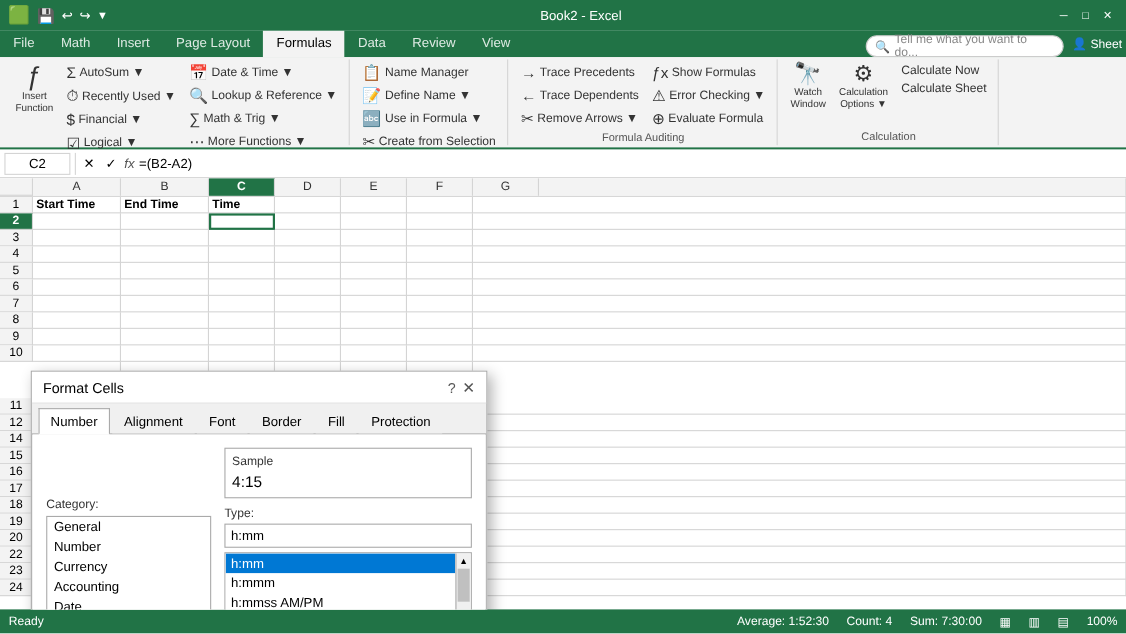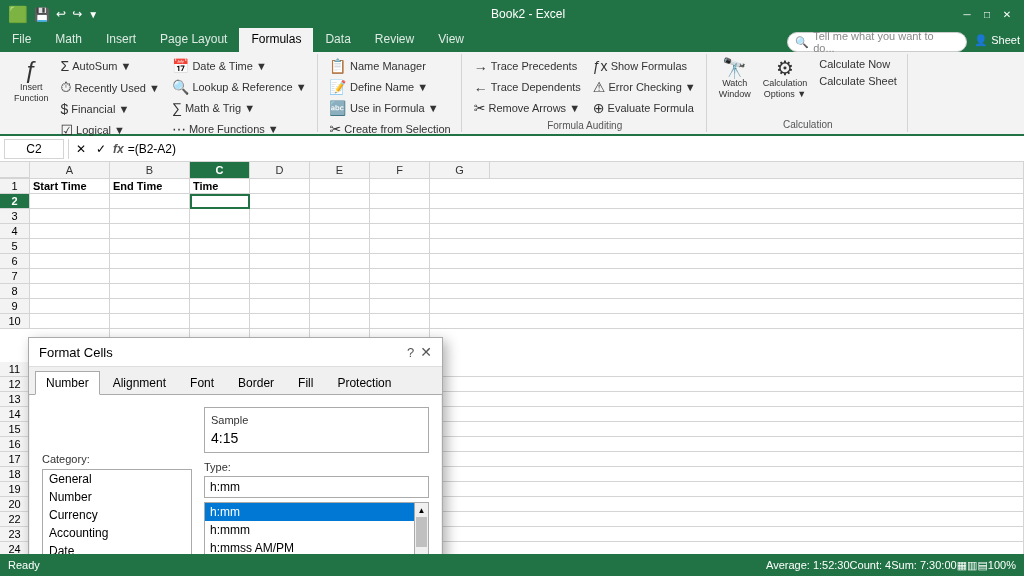--- a/index.html
+++ b/index.html
@@ -31,30 +31,30 @@
     .ribbon-btn-small { display: flex; align-items: center; gap: 3px; padding: 2px 4px; cursor: pointer; border-radius: 2px; font-size: 11px; color: #333; white-space: nowrap; }
     .ribbon-btn-small .icon-sm { font-size: 14px; }
     .search-bar { background: #fff; border: 1px solid #ccc; border-radius: 12px; padding: 2px 8px; font-size: 11px; width: 180px; display: flex; align-items: center; gap: 4px; }
 
     
     .formula-bar { display: flex; align-items: center; border-bottom: 1px solid #d4d4d4; height: 26px; padding: 0 4px; gap: 4px; background: #fff; }
     .cell-ref { border: 1px solid #d4d4d4; width: 60px; padding: 2px 4px; font-size: 12px; text-align: center; }
     .formula-divider { width: 1px; background: #d4d4d4; height: 20px; }
     .formula-icon { width: 16px; height: 16px; display: flex; align-items: center; justify-content: center; cursor: pointer; font-size: 12px; }
     .formula-input { flex: 1; border: none; outline: none; font-size: 12px; }
-    .fx-label { font-size: 12px; font-style: italic; color: #555; font-weight: bold; }
+    .fx-label { font-size: 12px; font-style: italic; color: #555; }
     .col-header { border-right: 1px solid #d4d4d4; text-align: center; font-size: 11px; color: #333; padding: 2px 0; background: #f3f3f3; }
     .row-header { background: #f3f3f3; border-right: 1px solid #d4d4d4; border-bottom: 1px solid #d4d4d4; text-align: center; font-size: 11px; }
     .sheet-row { display: flex; }
     .cell { border-right: 1px solid #d4d4d4; border-bottom: 1px solid #d4d4d4; font-size: 11px; padding: 1px 3px; overflow: hidden; white-space: nowrap; }
     .cell.selected { border: 2px solid #217346; }
 
     
     .status-bar { background: #217346; color: #fff; height: 22px; display: flex; align-items: center; justify-content: space-between; padding: 0 8px; font-size: 11px; }
-    .status-right { display: flex; align-items: center; }
+    .status-right { display: flex; gap: 16px; align-items: center; }
     .dialog { position: absolute; top: 175px; left: 28px; width: 415px; background: #f0f0f0; border: 1px solid #aaa; box-shadow: 4px 4px 12px rgba(0,0,0,0.3); pointer-events: all; }
     .dialog-titlebar { background: #fff; border-bottom: 1px solid #ddd; padding: 6px 10px; display: flex; align-items: center; justify-content: space-between; }
     .dialog-title { font-size: 13px; font-weight: 400; }
     .dialog-controls { display: flex; gap: 6px; align-items: center; }
     .dialog-help { font-size: 13px; cursor: pointer; color: #555; }
     .dialog-close { font-size: 14px; cursor: pointer; color: #555; }
     .dialog-tabs { display: flex; border-bottom: 1px solid #aaa; background: #f0f0f0; padding: 4px 6px 0; gap: 2px; }
     .dialog-tab { padding: 4px 10px; font-size: 12px; cursor: pointer; border: 1px solid transparent; border-bottom: none; background: #f0f0f0; }
     .dialog-tab.active { background: #fff; border-color: #aaa; border-bottom: 1px solid #fff; margin-bottom: -1px; }
     .dialog-body { padding: 12px; background: #fff; margin: 0 1px; }
@@ -391,30 +391,20 @@
             <div class="row-header" style="width:30px;min-width:30px;font-size:11px;padding:1px 3px;">12</div>
             <div class="cell" style="width:80px;min-width:80px;"></div>
             <div class="cell" style="width:80px;min-width:80px;"></div>
             <div class="cell" style="width:60px;min-width:60px;"></div>
             <div class="cell" style="width:60px;min-width:60px;"></div>
             <div class="cell" style="width:60px;min-width:60px;"></div>
             <div class="cell" style="width:60px;min-width:60px;"></div>
             <div class="cell" style="flex:1;"></div>
           </div>
         <div class="sheet-row">
-            <div class="row-header" style="width:30px;min-width:30px;font-size:11px;padding:1px 3px;">13</div>
-            <div class="cell" style="width:80px;min-width:80px;"></div>
-            <div class="cell" style="width:80px;min-width:80px;"></div>
-            <div class="cell" style="width:60px;min-width:60px;"></div>
-            <div class="cell" style="width:60px;min-width:60px;"></div>
-            <div class="cell" style="width:60px;min-width:60px;"></div>
-            <div class="cell" style="width:60px;min-width:60px;"></div>
-            <div class="cell" style="flex:1;"></div>
-          </div>
-        <div class="sheet-row">
             <div class="row-header" style="width:30px;min-width:30px;font-size:11px;padding:1px 3px;">14</div>
             <div class="cell" style="width:80px;min-width:80px;"></div>
             <div class="cell" style="width:80px;min-width:80px;"></div>
             <div class="cell" style="width:60px;min-width:60px;"></div>
             <div class="cell" style="width:60px;min-width:60px;"></div>
             <div class="cell" style="width:60px;min-width:60px;"></div>
             <div class="cell" style="width:60px;min-width:60px;"></div>
             <div class="cell" style="flex:1;"></div>
           </div>
         <div class="sheet-row">

